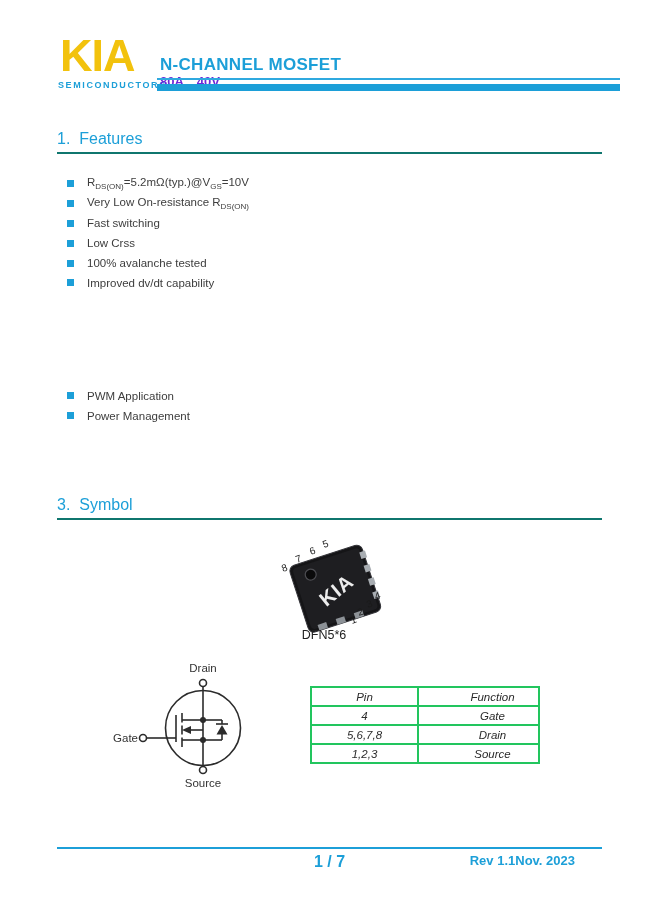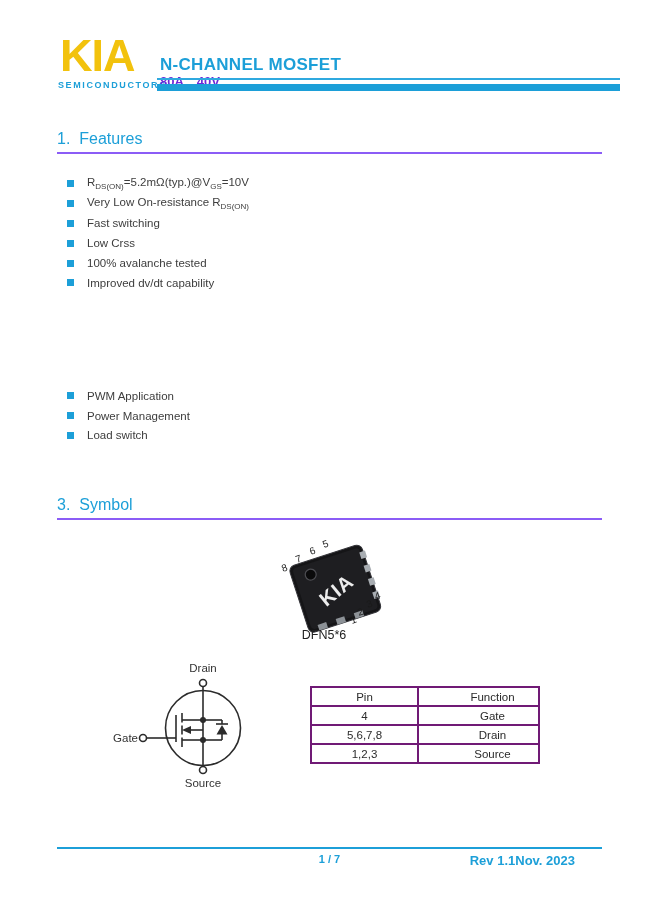--- a/index.html
+++ b/index.html
@@ -21,44 +21,44 @@
   .spec1 { position:absolute; left:160px; top:37px; font-size:13px; font-weight:bold; color:#6d28d9;margin-top:36px; }
   .spec2 { position:absolute; left:160px; top:55px; font-size:17px; font-weight:bold; color:#1C9FD8; letter-spacing:0.3px; }
   .partno { position:absolute; right:51px; top:41px; font-size:29px; color:#1C9FD8; }
   .hdr-rule-thin  { position:absolute; left:157px; top:78px; width:463px; height:2px; background:#2FA9DF; }
   .hdr-rule-thick { position:absolute; left:157px; top:84px; width:463px; height:7px; background:#1C9FD8; }
 
   
   .sec-head {
     position:absolute; left:57px; width:545px;
     font-size:16px; color:#1C9FD8; line-height:17px;
-    padding-bottom:5px; border-bottom:2px solid #8b5cf6; white-space:pre;
+    padding-bottom:5px; border-bottom:2px solid #0f766e; white-space:pre;
   }
   .blist { position:absolute; left:57px; list-style:none;margin-top:12px; }
   .blist li { display:flex; align-items:center; height:19.8px; font-size:11.5px; color:#3d3d3d; }
   .bullet { width:7px; height:7px; background:#1C9FD8; margin-left:10px; margin-right:13px; flex:none; }
   sub { font-size:8px; }
 
   
   .chip-svg { position:absolute; left:274px; top:538px; }
   .chip-caption { position:absolute; left:262px; top:628px; width:124px; text-align:center;
                   font-size:12.5px; color:#222; }
   .mos-svg { position:absolute; left:100px; top:656px; }
   .pin-table { position:absolute; left:310px; top:686px; border-collapse:collapse; }
   .pin-table td {
-    border:2px solid #701a75; text-align:center; vertical-align:middle;
-    font-size:11.5px; color:#2b2b2b; height:19px;
+    border:2px solid #22c55e; text-align:center; vertical-align:middle;
+    font-size:11.5px; color:#2b2b2b; height:19px;font-style:italic;
   }
   .pin-table td.c1 { width:107px; }
   .pin-table td.c2 { width:121px;padding-left:28px; }
 
   
   .ft-rule { position:absolute; left:57px; top:847px; width:545px; height:2px; background:#1C9FD8; }
   .ft-page { position:absolute; left:57px; top:853px; width:545px; text-align:center;
-             font-size:11px; font-weight:bold; color:#1C9FD8; }
+             font-size:16px; font-weight:bold; color:#1C9FD8; }
   .ft-rev  { position:absolute; right:74px; top:853px; font-size:13px; font-weight:bold; color:#1C9FD8;
              display:flex; gap:0; }
   svg text { font-family:"Liberation Sans", sans-serif; }
 </style>
 </head>
 <body>
 
 <div class="page">
 
   <div class="logo-text">KIA</div>
@@ -98,24 +98,20 @@
 
   <ul class="blist" style="top:374px">
     <li>
         <span class="bullet"></span>
         <span>PWM Application</span>
       </li>
     <li>
         <span class="bullet"></span>
         <span>Power Management</span>
       </li>
-    <li>
-        <span class="bullet"></span>
-        <span>Load switch</span>
-      </li>
   </ul>
 
   <div class="sec-head" style="top:496px">3.  Symbol</div>
 
   <svg class="chip-svg" width="124" height="100" viewBox="0 0 124 100">
     <g transform="rotate(-18 60 50)">
       <rect x="23" y="16" width="76" height="70" rx="6" fill="#151517" stroke="#35353a" stroke-width="1"></rect>
       <rect x="26" y="19" width="70" height="64" rx="4" fill="#1e1e21"></rect>
 
       <rect x="95" y="24" width="6" height="7" fill="#a8adb2"></rect>

